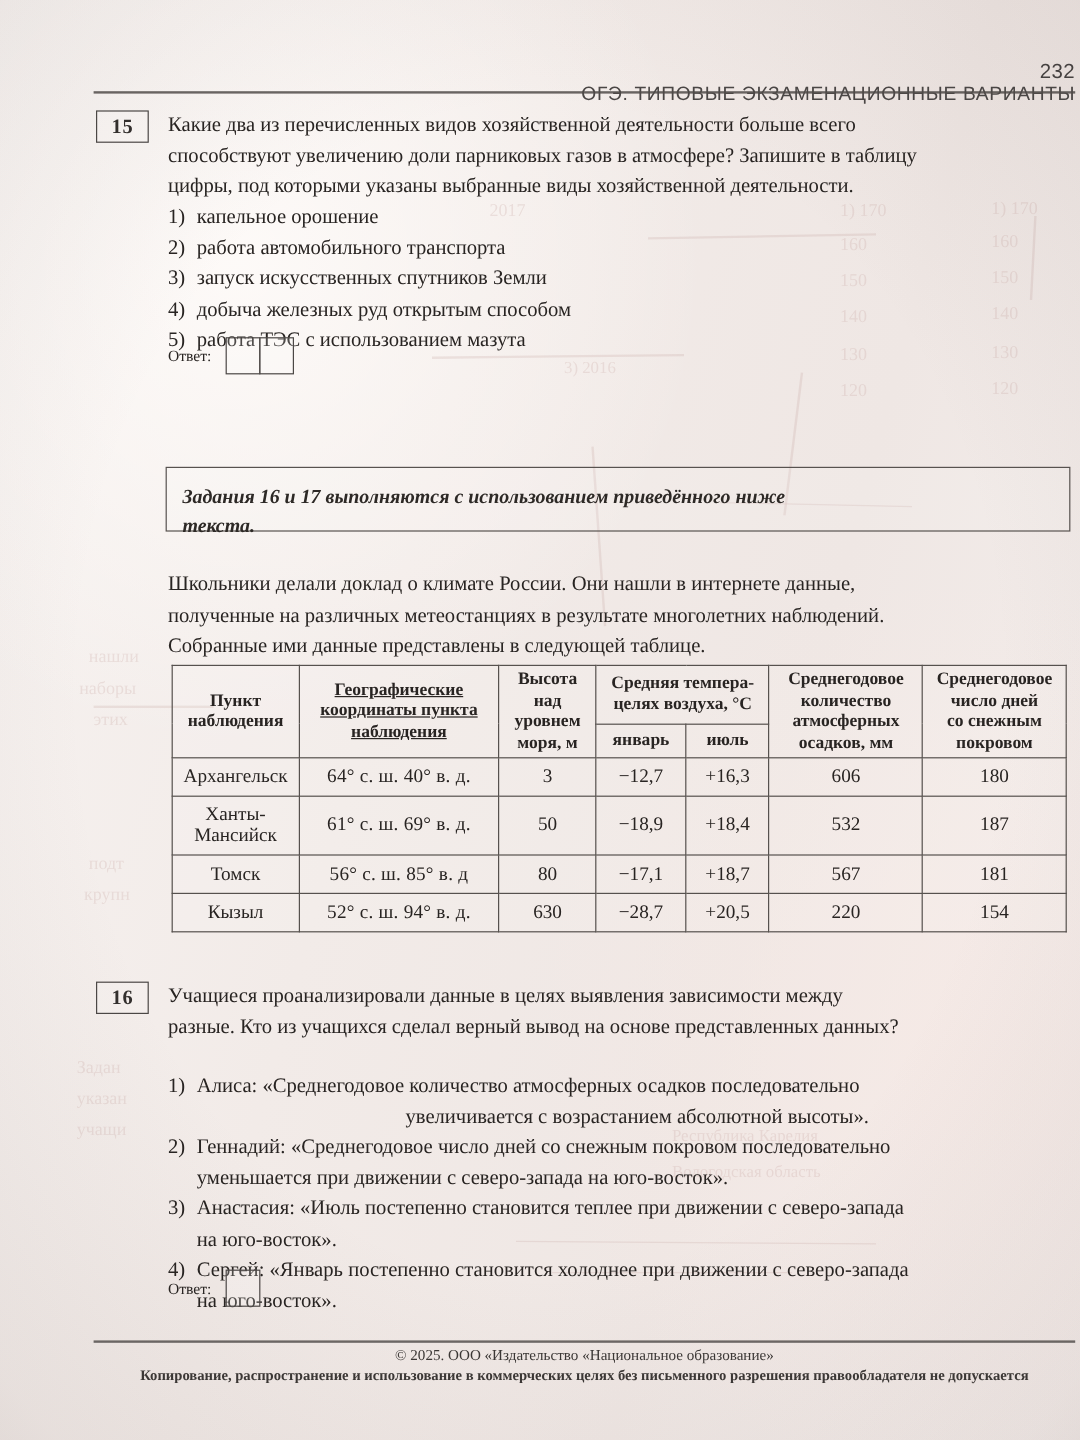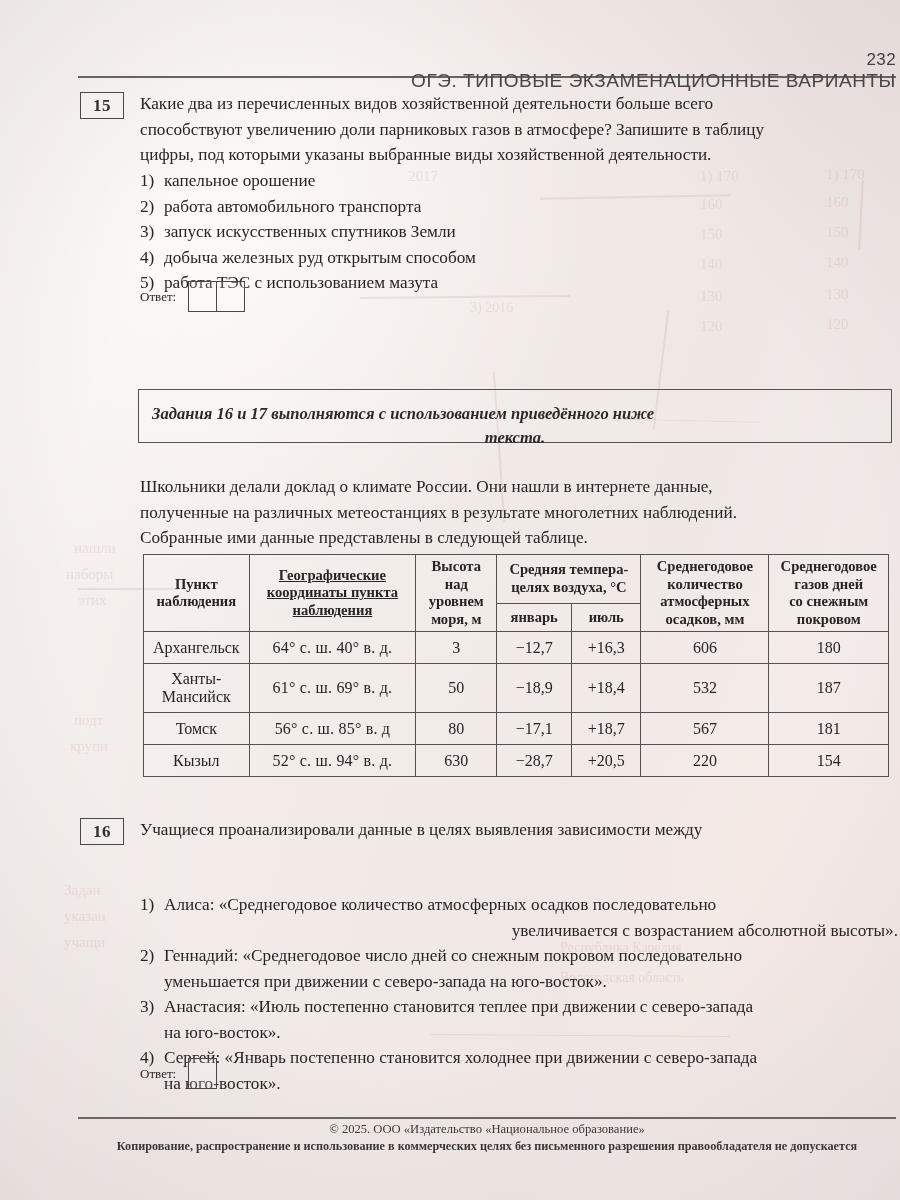--- a/index.html
+++ b/index.html
@@ -58,21 +58,21 @@
     display: flex; align-items: flex-end; justify-content: space-between; flex-direction: column;
   }
   .folio {
     font-family: "Liberation Sans", sans-serif;
     font-size: 17px;
     letter-spacing: .4px;
     color: #454140;
   }
   .runhead-title {
     font-family: "Liberation Sans", sans-serif;
-    font-size: 19px;
+    font-size: 16px;
     letter-spacing: .55px;
     color: #4a4645;
     text-transform: uppercase;
   }
   .runrule {
     position: absolute;
     left: 78px; top: 76px; width: 818px; height: 2px;
     background: #504b49;
     opacity: .85;
   }
@@ -146,21 +146,21 @@
     left: 152px; top: 402px;
     width: 726px;
     font-style: italic;
     font-weight: 700;
     font-size: 16.6px;
     line-height: 24px;
     text-align: justify;
     text-justify: inter-word;
     color: #2d2926;
   }
-  .instrtext .l2 { text-align: center; }
+  .instrtext .l2 { text-align: left; }
 
   
   .intro {
     position: absolute;
     left: 140px; top: 474px; width: 752px;
     font-size: 17.2px;
     line-height: 25.5px;
     text-align: justify;
     text-justify: inter-word;
     color: #282422;
@@ -354,21 +354,21 @@
             <div>целях воздуха, °C</div>
           </th>
           <th class="th-prec" rowspan="2">
             <div>Среднегодовое</div>
             <div>количество</div>
             <div>атмосферных</div>
             <div>осадков, мм</div>
           </th>
           <th class="th-snow" rowspan="2">
             <div>Среднегодовое</div>
-            <div>газов дней</div>
+            <div>число дней</div>
             <div>со снежным</div>
             <div>покровом</div>
           </th>
         </tr>
         <tr>
           <th class="th-jan">январь</th>
           <th class="th-jul">июль</th>
         </tr>
       </thead>
       <tbody>
@@ -417,28 +417,29 @@
           <td>220</td>
           <td>154</td>
         </tr>
       </tbody>
     </table>
 
     <div class="tasknum" style="left:80px; top:818px;">16</div>
 
     <div class="qbody" style="left:140px; top:817px; width:758px;">
       <div>Учащиеся проанализировали данные в целях выявления зависимости между</div>
+      <div class="lastline">разные. Кто из учащихся сделал верный вывод на основе представленных данных?</div>
     </div>
 
     <div class="optlist" style="left:140px; top:892px; width:758px;">
       <div class="optrow-j">
         <span class="optmark">1)</span>
         <span class="opttext">
           <span style="display:block;">Алиса: «Среднегодовое количество атмосферных осадков последовательно</span>
-          <span style="display:block; text-align:right;">увеличивается с возрастанием абсолютной высоты».</span>
+          <span style="display:block; text-align:center;">увеличивается с возрастанием абсолютной высоты».</span>
         </span>
       </div>
       <div class="optrow-j">
         <span class="optmark">2)</span>
         <span class="opttext">
           <span style="display:block;">Геннадий: «Среднегодовое число дней со снежным покровом последовательно</span>
           <span style="display:block; text-align:left;">уменьшается при движении с северо-запада на юго-восток».</span>
         </span>
       </div>
       <div class="optrow-j">

